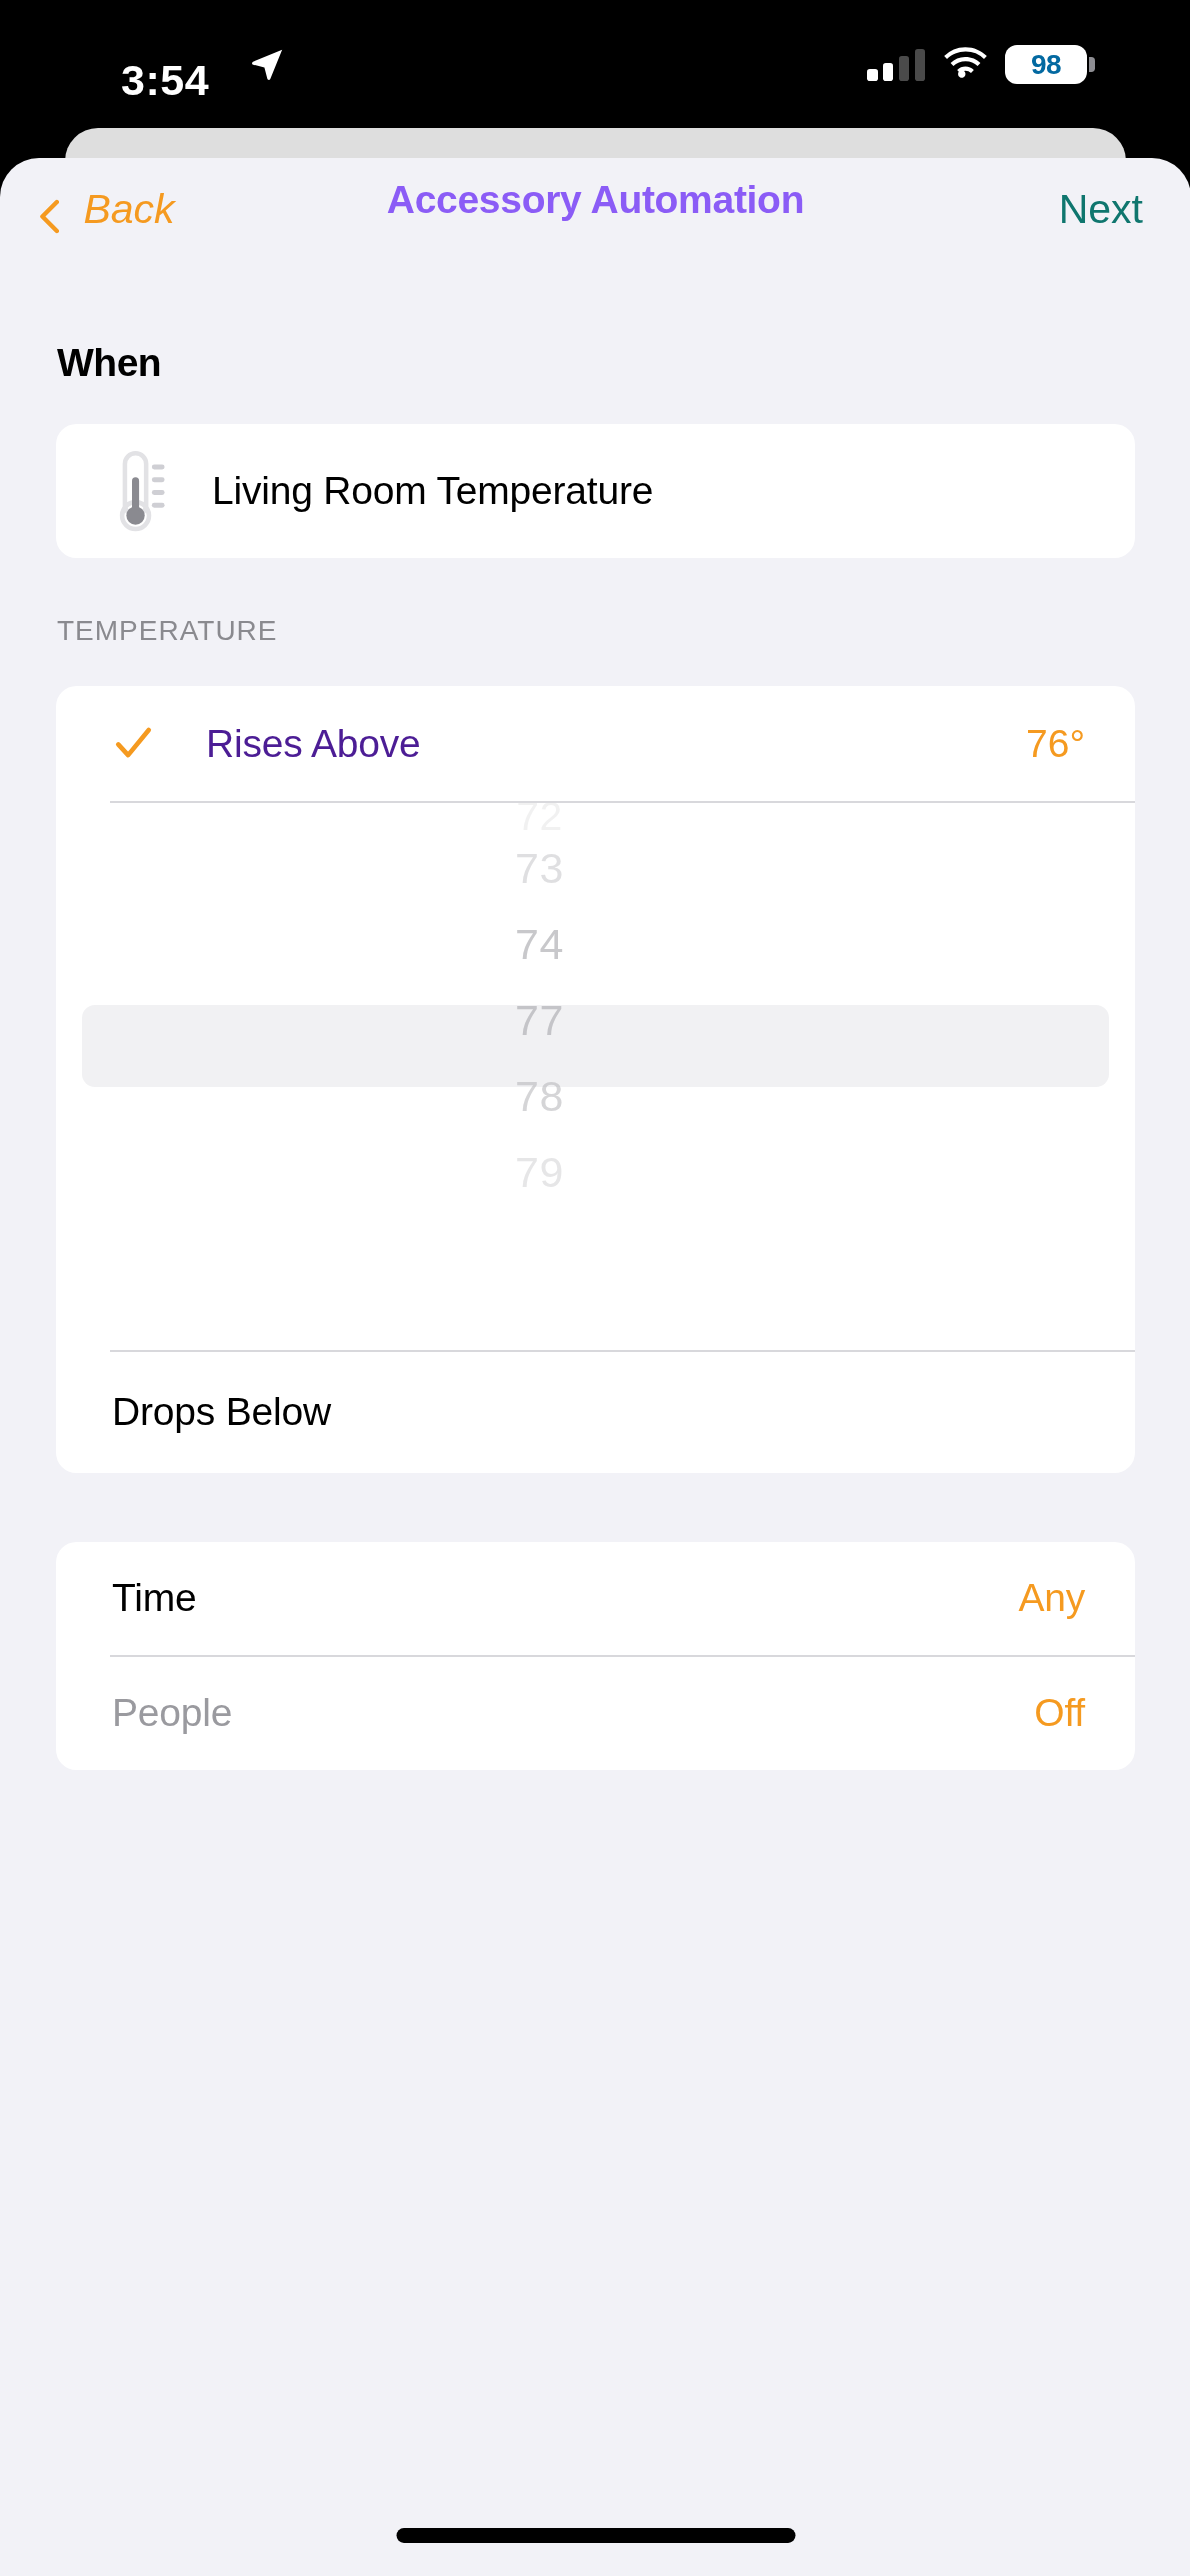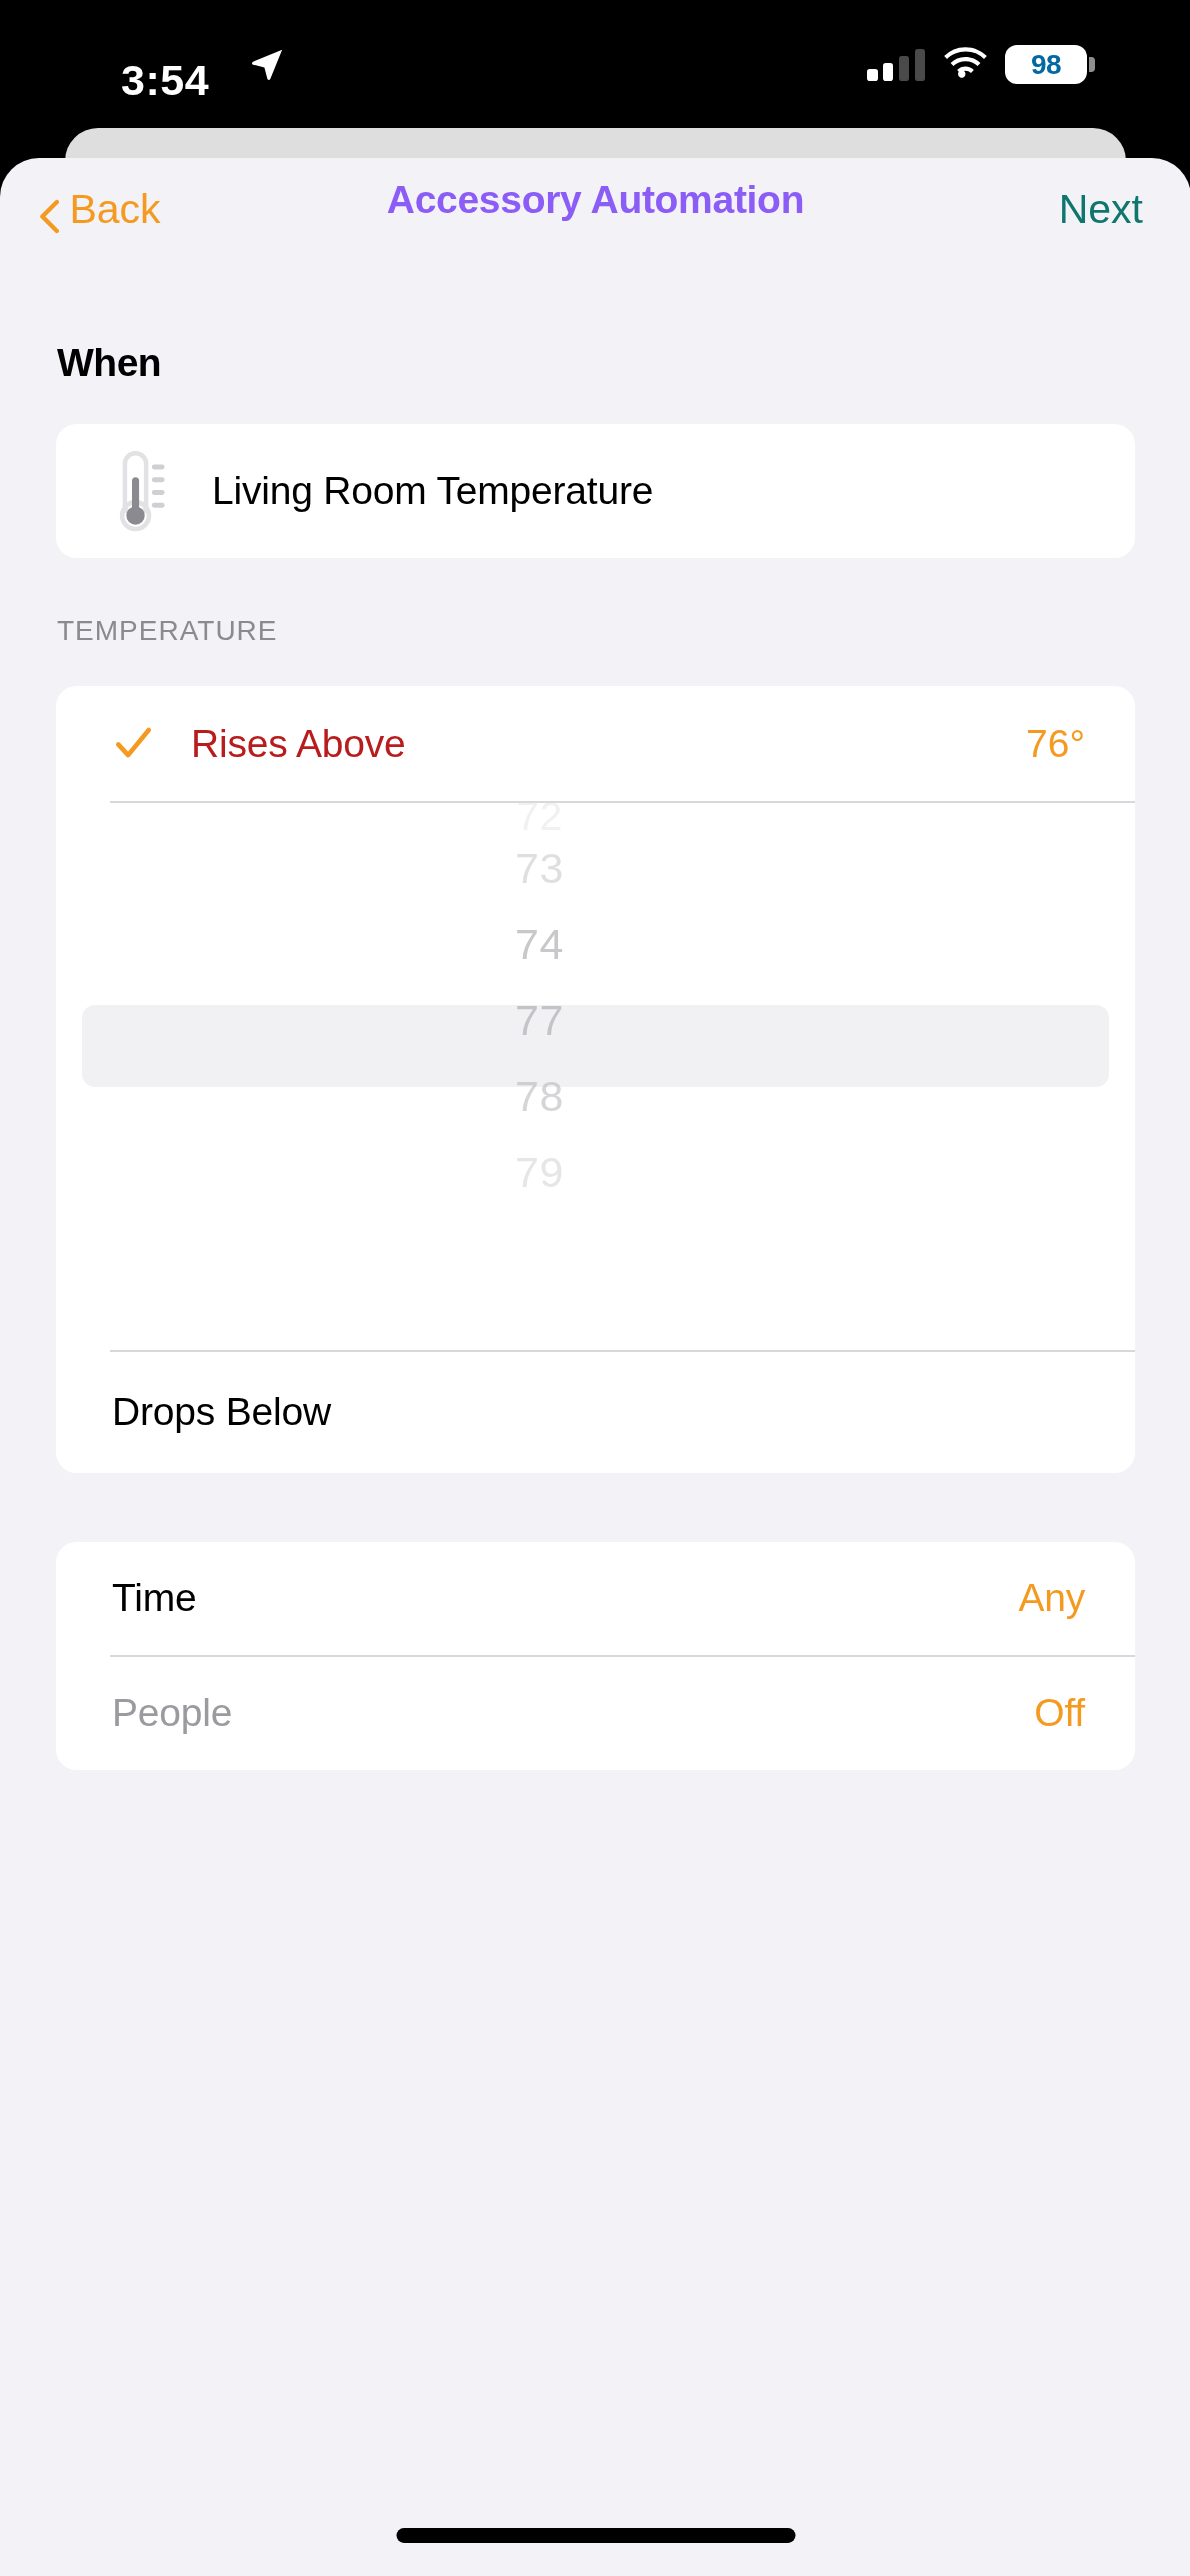--- a/index.html
+++ b/index.html
@@ -58,22 +58,22 @@
     background:#F2F2F7; border-radius:39px 39px 0 0;
     overflow:hidden;
   }
 
   
   .navbar {
     position:relative; height:111px; width:100%;
   }
   .nav-back {
     position:absolute; left:39px; top:28px;
-    display:flex; align-items:center; gap:10px;
-    color:#F59A20; font-size:41px;
+    display:flex; align-items:center; gap:24px;
+    color:#F59A20; font-size:41px;font-style:italic;
   }
   .chev { display:block; width:20.4px; height:20.4px; }
   .chev svg { display:block; }
   .nav-title {
     position:absolute; left:0; right:0; top:20px;
     text-align:center; font-size:39px; font-weight:700; color:#8b5cf6;
     letter-spacing:-0.3px;
   }
   .nav-next {
     position:absolute; right:48px; top:28px;
@@ -114,21 +114,21 @@
   
   .group-header {
     margin:57px 0 16.7px 57px;
     font-size:28px; color:#8a8a8f; letter-spacing:1px;
     text-transform:uppercase;
   }
 
   
   .cond-row { display:flex; align-items:center; height:115px; padding:0 50px 0 56px; }
   .check { width:43px; height:43px; flex:0 0 auto; }
-  .cond-label { margin-left:36px; font-size:39px; color:#b91c1c; letter-spacing:-0.2px; }
+  .cond-label { margin-left:51px; font-size:39px; color:#4c1d95; letter-spacing:-0.2px; }
   .cond-value { margin-left:auto; font-size:39px; color:#F59A20; }
 
   
   .picker {
     position:relative; height:547px; width:100%;
     overflow:hidden;
   }
   .picker-band {
     position:absolute; left:26px; right:26px; top:202px;
     height:82px; background:#F1F1F3; border-radius:13px;

